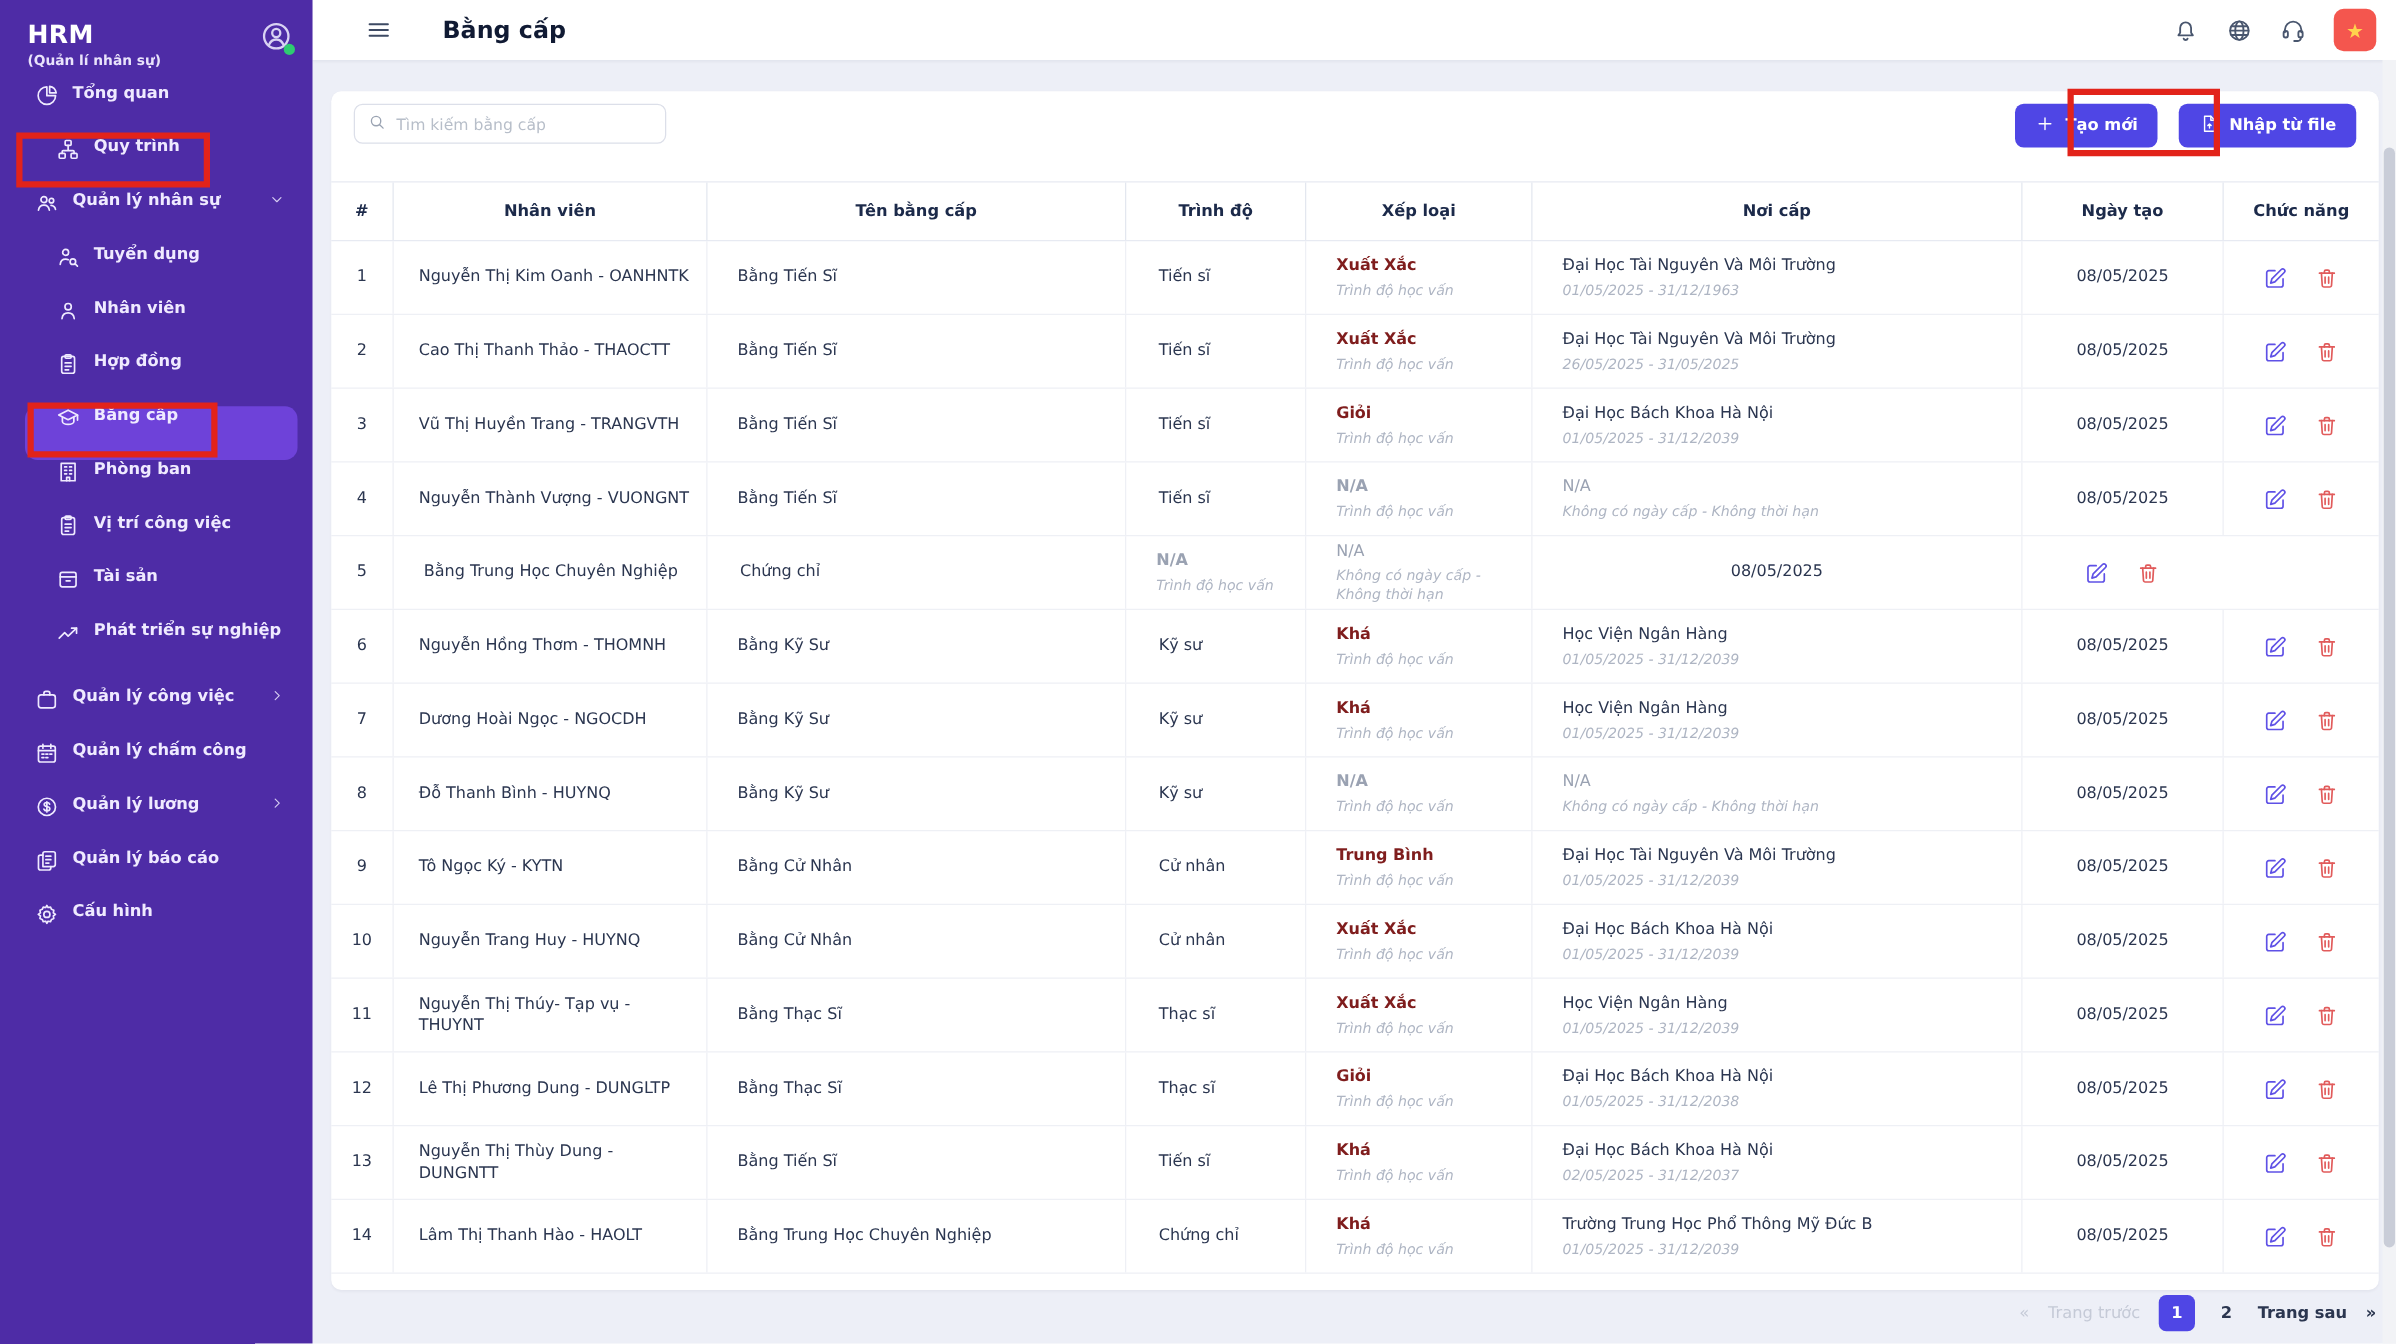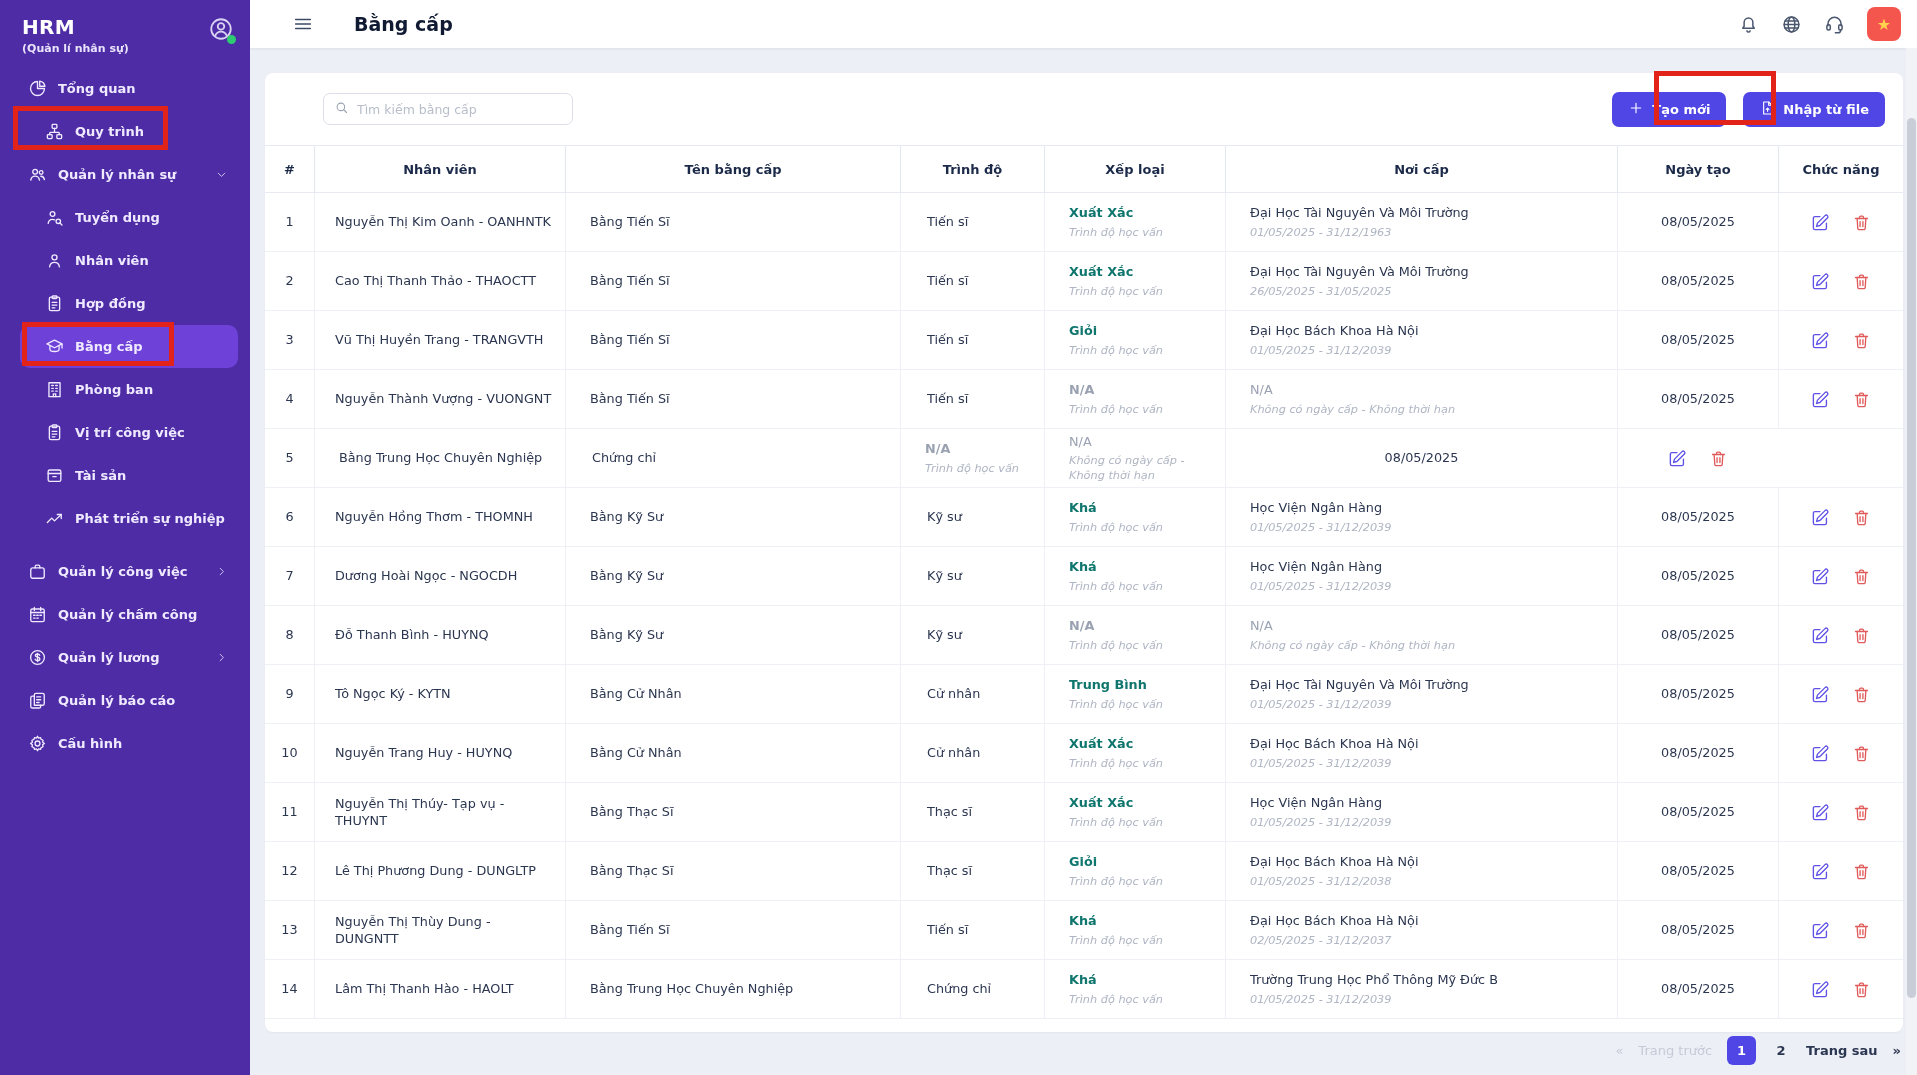--- a/index.html
+++ b/index.html
@@ -8,21 +8,21 @@
 
   
   .sidebar { position:absolute; left:0; top:0; width:250px; height:1075px; background:#4e2ca6; color:#f1ecff; z-index:5; }
   .sb-head { position:relative; padding:15px 18px 10px 22px; }
   .brand { font-size:20px; font-weight:800; letter-spacing:.3px; color:#ffffff; }
   .brand-sub { font-size:11px; font-weight:700; color:#e9e3fb; margin-top:3px; }
   .sb-avatar { position:absolute; right:16px; top:16px; width:26px; height:26px; color:#d9d2f3; cursor:pointer; }
   .sb-avatar svg { width:26px; height:26px; }
   .sb-dot { position:absolute; right:-2px; bottom:-2px; width:9px; height:9px; border-radius:50%; background:#2ecc71; }
   nav { display:block; padding-top:2px; }
-  .sb-item { position:relative; display:flex; align-items:center; height:43px; margin:0 12px 0 20px; border-radius:10px; font-size:13px; font-weight:700; color:#efeaff; cursor:pointer; white-space:nowrap; }
+  .sb-item { position:relative; display:flex; height:43px; margin:0 12px 0 20px; border-radius:10px; font-size:13px; font-weight:700; color:#efeaff; cursor:pointer; white-space:nowrap; }
   .sb-item.lv1 { padding-left:8px; }
   .sb-item.lv2 { padding-left:25px; }
   .sb-item.gap { margin-top:10px; }
   .sb-item.active { background:#6e42d9; }
   .sb-ic { display:inline-flex; margin-right:11px; }
   .sb-ic svg { width:19px; height:19px; }
   .sb-chev { position:absolute; right:10px; display:inline-flex; opacity:.85; }
   .sb-chev svg { width:13px; height:13px; }
 
   
@@ -30,40 +30,40 @@
   .hamburger { margin-left:42px; background:none; border:none; color:#3d4a63; cursor:pointer; display:inline-flex; }
   .hamburger svg { width:22px; height:22px; }
   .page-title { margin-left:40px; font-size:19px; font-weight:800; color:#101a33; }
   .topbar-icons { margin-left:auto; margin-right:16px; display:flex; align-items:center; gap:22px; }
   .ticon { display:inline-flex; color:#49566e; cursor:pointer; }
   .ticon svg { width:21px; height:21px; }
   .flag { width:34px; height:34px; border-radius:8px; background:#f4564e; color:#ffd34d; font-size:16px; display:flex; align-items:center; justify-content:center; cursor:pointer; }
 
   
   .card { position:absolute; left:265px; top:73px; width:1638px; height:959px; background:#ffffff; border-radius:8px; box-shadow:0 1px 2px rgba(20,25,50,.04); }
-  .toolbar { display:flex; align-items:center; padding:10px 0 0 18px; height:62px;margin-left:40px; }
+  .toolbar { display:flex; align-items:flex-start; padding:10px 0 0 18px; height:62px; }
   .search { display:flex; align-items:center; gap:8px; width:250px; height:32px; border:1px solid #dcdfe9; border-radius:7px; padding:0 10px; background:#fff; color:#9aa3b2; }
   .search svg { width:15px; height:15px; flex:none; }
   .search input { border:none; outline:none; font-size:12.5px; width:100%; color:#33415c; font-family:inherit; background:transparent; }
   .search input::placeholder { color:#b7bec9; }
   .actions { margin-left:auto; margin-right:18px; display:flex; gap:17px; }
   .btn { display:inline-flex; align-items:center; gap:8px; height:35px; padding:0 16px; background:#4f46e5; color:#fff; border:none; border-radius:7px; font-size:13px; font-weight:700; font-family:inherit; cursor:pointer; }
   .btn svg { width:16px; height:16px; }
 
   
   .grid { display:grid; grid-template-columns:49px 251px 335px 144px 181px 392px 161px 125px; }
   .thead { height:48px; border-top:1px solid #e7eaf2; border-bottom:1px solid #e7eaf2; margin-top:10px; }
   .th { display:flex; align-items:center; justify-content:center; font-size:13px; font-weight:700; color:#1c2a4a; border-left:1px solid #e3e7ef; }
   .th:first-child { border-left:none; }
   .trow { height:59px; border-bottom:1px solid #eef0f5; }
   .td { display:flex; flex-direction:column; justify-content:center; padding-left:24px; padding-right:8px; font-size:12.8px; color:#2b3650; border-left:1px solid #eef0f5; line-height:1.35; }
   .td:first-child { border-left:none; }
   .td.center { align-items:center; padding-left:0; padding-right:0; }
   .td .main { font-weight:400; }
-  .td-rating .main { font-weight:700; color:#0f766e; }
+  .td-rating .main { font-weight:700; color:#7f1d1d; }
   .td .sub { font-size:11.3px; font-style:italic; color:#aeb5c3; margin-top:3px; }
   .td .na { color:#9aa2b2; }
   .td-actions { flex-direction:row; align-items:center; justify-content:center; gap:22px; padding:0; }
   .act { background:none; border:none; cursor:pointer; display:inline-flex; }
   .act svg { width:19px; height:19px; }
   .act.edit { color:#5f51e6; }
   .act.delete { color:#e15b5b; }
 
   
   .pagination { position:absolute; right:16px; top:1036px; display:flex; align-items:center; gap:15px; font-size:13px; color:#2b3650; z-index:3; }

